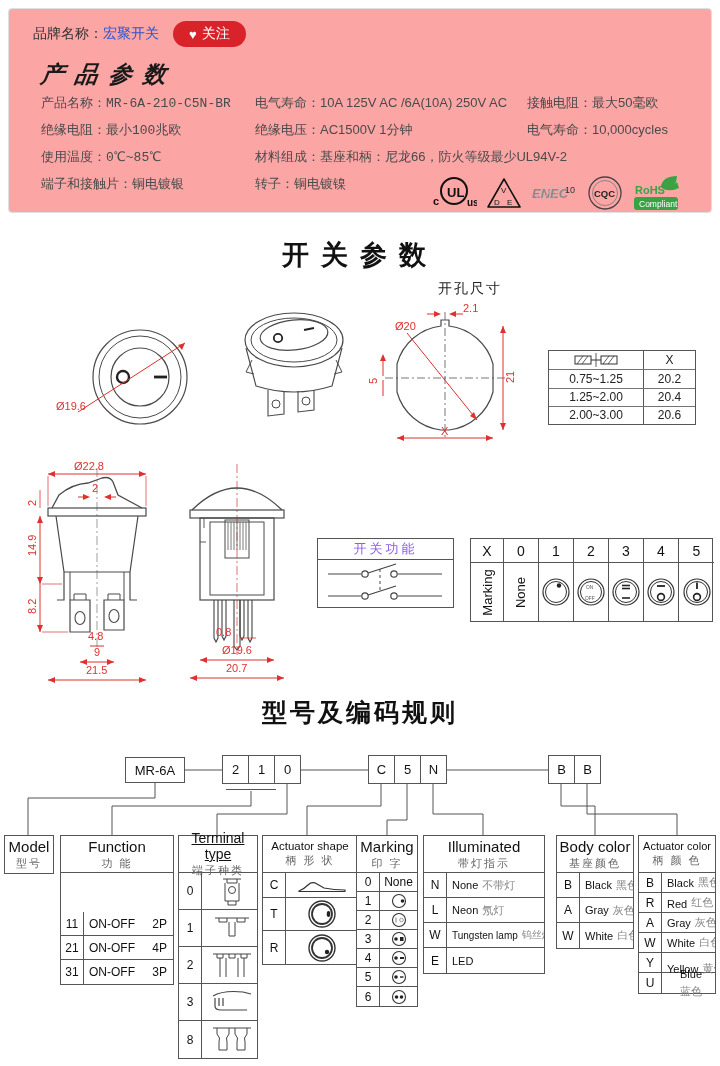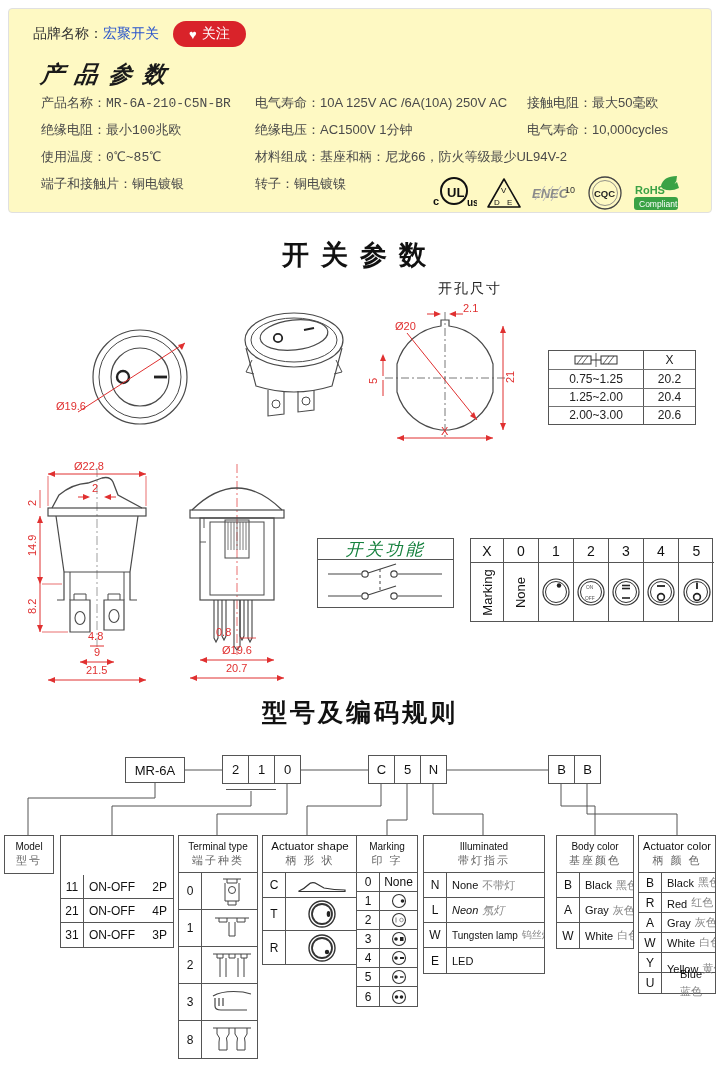--- a/index.html
+++ b/index.html
@@ -1,21 +1,21 @@
 <!DOCTYPE html>
 <html><head>
 <meta charset="utf-8">
 <style>
   * { margin:0; padding:0; box-sizing:border-box; }
   html,body { width:720px; height:1066px; }
   body { background:#ffffff; font-family:"Liberation Sans","DejaVu Sans",sans-serif; color:#333; position:relative; overflow:hidden; }
   .abs { position:absolute; }
 
   
-  .card { position:absolute; left:8px; top:8px; width:704px; height:205px; background:#fef9c3; border:1px solid #e0e0e0; border-radius:4px; }
+  .card { position:absolute; left:8px; top:8px; width:704px; height:205px; background:#fca5a5; border:1px solid #e0e0e0; border-radius:4px; }
   .brand-row { position:absolute; left:24px; top:12px; display:flex; align-items:center; font-size:14px; }
   .brand-label { color:#333; }
   .brand-name { color:#2a55cc; cursor:pointer; }
   .follow-btn { margin-left:14px; background:#d9232a; color:#fff; border:none; border-radius:14px; height:26px; padding:0 16px; font-size:14px; display:flex; align-items:center; gap:5px; cursor:pointer; }
   .follow-heart { font-size:13px; line-height:1; }
   .prod-title { position:absolute; left:32px; top:50px; font-family:"DejaVu Serif","Liberation Serif",serif; font-style:italic; font-weight:bold; font-size:23px; letter-spacing:11px; color:#1a1a1a; transform:skewX(-8deg); }
   .param-row { position:absolute; font-size:13px; color:#4a4a4a; white-space:nowrap; }
   .param-c1 { position:absolute; left:32px; top:0;font-family:Liberation Mono, monospace; }
   .param-c2 { position:absolute; left:246px; top:0; }
   .param-c3 { position:absolute; left:518px; top:0; }
@@ -34,38 +34,38 @@
 
   
   .hole-table { position:absolute; left:548px; top:350px; width:148px; height:75px; border:1px solid #555; display:grid; grid-template-rows:repeat(4,1fr); font-size:12px; color:#222; }
   .ht-row { display:grid; grid-template-columns:95px 1fr; border-top:1px solid #737373; }
   .ht-row:first-child { border-top:none; }
   .ht-cell { display:flex; align-items:center; justify-content:center; border-right:1px solid #555; }
   .ht-cell:last-child { border-right:none; }
 
   
   .func-box { position:absolute; left:317px; top:538px; width:137px; height:70px; border:1px solid #555; }
-  .func-title { height:21px; border-bottom:1px solid #555; display:flex; align-items:center; justify-content:center; font-size:17px; color:#15803d; letter-spacing:3px;font-style:italic; }
+  .func-title { height:21px; border-bottom:1px solid #555; display:flex; align-items:center; justify-content:center; font-size:13px; color:#8b5cf6; letter-spacing:3px; }
 
   
   .mark-table { position:absolute; left:470px; top:538px; width:243px; height:84px; border:1px solid #555; display:grid; grid-template-rows:24px 1fr; font-size:14px; color:#111; }
   .mt-row { display:grid; grid-template-columns:33px repeat(6,35px); }
   .mt-row.head { border-bottom:1px solid #555; }
   .mt-cell { display:flex; align-items:center; justify-content:center; border-right:1px solid #555; }
   .mt-cell:last-child { border-right:none; }
   .vert { transform:rotate(-90deg); white-space:nowrap; font-size:13px; }
 
   
   .code-box { position:absolute; border:1px solid #555; background:#fff; display:flex; align-items:center; justify-content:center; font-size:13px; color:#111; }
   .underline21 { position:absolute; left:226px; top:789px; width:50px; border-top:1px solid #555; }
 
   
   .ctable { position:absolute; border:1px solid #555; background:#fff; font-size:12px; color:#111; }
   .cthead { display:flex; flex-direction:column; align-items:center; justify-content:center; height:37px; border-bottom:1px solid #555; text-align:center; }
-  .cthead .en { font-size:10px; color:#111; }
+  .cthead .en { font-size:15px; color:#111; }
   .cthead .cn { font-size:11px; color:#666; letter-spacing:2px; margin-top:1px; }
   .ctrow { display:flex; align-items:center; border-bottom:1px solid #555; }
   .ctrow:last-child { border-bottom:none; }
   .ckey { flex:0 0 23px; align-self:stretch; display:flex; align-items:center; justify-content:center; border-right:1px solid #555; }
   .cval { flex:1; padding-left:5px; display:flex; align-items:center; gap:4px; white-space:nowrap; overflow:hidden; }
   .cval .cn { color:#888; font-size:11px; }
   .cpr { margin-left:auto; padding-right:6px; }
 </style>
 </head>
 <body>
@@ -418,20 +418,24 @@
 </svg>
 
 <div class="ctable" style="left:4px; top:835px; width:50px;">
   <div class="cthead" style="border-bottom:none;">
     <div class="en">Model</div>
     <div class="cn">型号</div>
   </div>
 </div>
 
 <div class="ctable" style="left:60px; top:835px; width:114px;">
+  <div class="cthead">
+    <div class="en">Function</div>
+    <div class="cn">功  能</div>
+  </div>
   <div class="ctrow" style="height:24px;margin-top:39px;">
     <div class="ckey">11</div>
     <div class="cval">
         <span>ON-OFF</span>
         <span class="cpr">2P</span>
       </div>
   </div>
   <div class="ctrow" style="height:24px;">
     <div class="ckey">21</div>
     <div class="cval">
@@ -443,21 +447,21 @@
     <div class="ckey">31</div>
     <div class="cval">
         <span>ON-OFF</span>
         <span class="cpr">3P</span>
       </div>
   </div>
 </div>
 
 <div class="ctable" style="left:178px; top:835px; width:80px;">
   <div class="cthead">
-    <div class="en" style="font-size:10px;">Terminal type</div>
+    <div class="en" style="font-size:14px;text-decoration:underline;">Terminal type</div>
     <div class="cn">端子种类</div>
   </div>
   <div class="ctrow" style="height:37px;">
     <div class="ckey">0</div>
     <div class="cval">
       <svg width="50" height="32" viewBox="0 0 50 32">
         <path d="M16,4 L34,4 M20,4 L20,8 L30,8 L30,4 M18,8 L18,26 L32,26 L32,8 M21,26 L21,30 L29,30 L29,26" stroke="#444" stroke-width="1" fill="none"></path>
         <circle cx="25" cy="15" r="3.5" fill="none" stroke="#444" stroke-width="1"></circle>
       </svg>
     </div>
@@ -608,21 +612,21 @@
   </div>
   <div class="ctrow" style="height:25px;">
     <div class="ckey">N</div>
     <div class="cval" style="font-size:11px;">
         <span>None</span>
         <span class="cn">不带灯</span>
       </div>
   </div>
   <div class="ctrow" style="height:25px;">
     <div class="ckey">L</div>
-    <div class="cval" style="font-size:11px;font-style:italic;">
+    <div class="cval" style="font-size:11px;">
         <span>Neon</span>
         <span class="cn">氖灯</span>
       </div>
   </div>
   <div class="ctrow" style="height:25px;">
     <div class="ckey">W</div>
     <div class="cval" style="font-size:10px;">
         <span>Tungsten lamp</span>
         <span class="cn" style="font-size:10px;">钨丝灯</span>
       </div>

